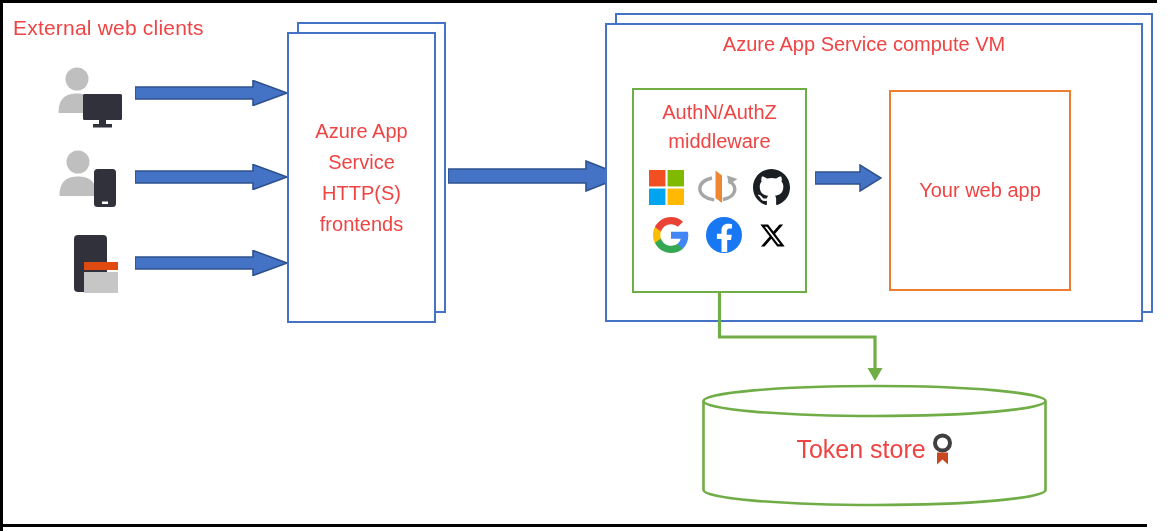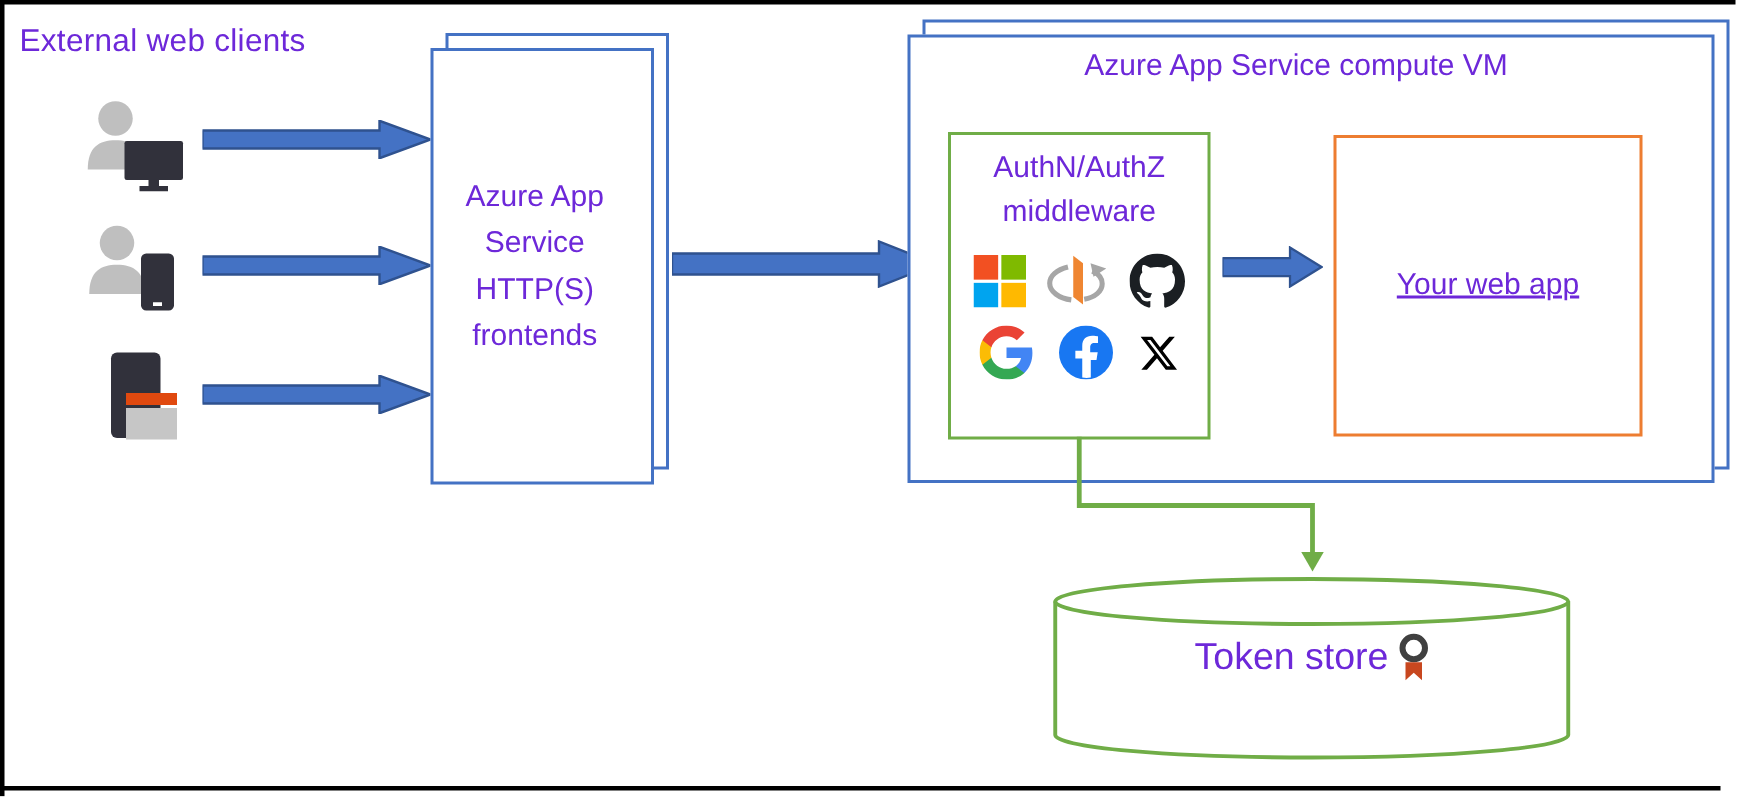--- a/index.html
+++ b/index.html
@@ -1,45 +1,45 @@
 <!DOCTYPE html>
 <html><head>
 <meta charset="utf-8">
 <style>
   html,body{margin:0;padding:0;background:#fff;}
   #canvas{
     position:relative;width:1173px;height:531px;background:#ffffff;
-    font-family:"Liberation Sans",sans-serif;color:#6d28d9;overflow:hidden;
+    font-family:"Liberation Sans",sans-serif;color:#ef4444;overflow:hidden;
   }
   .abs{position:absolute;}
   
   .border-top{left:0;top:0;width:1157px;height:3px;background:#000;}
   .border-left{left:0;top:0;width:3px;height:531px;background:#000;}
   .border-bottom{left:0;top:524px;width:1147px;height:3px;background:#000;}
   .title-ext{left:13px;top:16px;font-size:21px;letter-spacing:.2px;}
   
   .bluebox{border:2px solid #4472C4;background:#fff;box-sizing:border-box;}
   .frontends-back{left:297px;top:22px;width:149px;height:291px;}
-  .frontends-front{left:287px;top:32px;width:149px;height:291px;display:flex;align-items:center;}
+  .frontends-front{left:287px;top:32px;width:149px;height:291px;display:flex;align-items:center;justify-content:center;}
   .frontends-text{width:135px;text-align:center;font-size:20px;line-height:31px;}
   .vm-back{left:615px;top:13px;width:538px;height:300px;}
   .vm-front{left:605px;top:23px;width:538px;height:299px;}
   .vm-title{left:605px;top:33px;width:518px;text-align:center;font-size:20px;}
   
   .authn-box{left:632px;top:88px;width:175px;height:205px;border:2px solid #70AD47;background:#fff;box-sizing:border-box;text-align:center;}
   .authn-title{margin-top:8px;font-size:20px;line-height:29px;}
   .authn-sub{margin-top:3px;font-size:15px;}
   .prov-row{display:flex;justify-content:center;align-items:center;}
   .prov-row1{margin-top:12px;gap:14px;}
   .prov-row2{margin-top:11px;gap:17px;}
   
-  .webapp-box{left:889px;top:90px;width:206px;height:201px;border:2px solid #ED7D31;background:#fff;box-sizing:border-box;display:flex;align-items:center;justify-content:center;font-size:20px;text-decoration:underline;}
+  .webapp-box{left:889px;top:90px;width:182px;height:201px;border:2px solid #ED7D31;background:#fff;box-sizing:border-box;display:flex;align-items:center;justify-content:center;font-size:20px;}
   
   .tokenstore{left:701px;top:384px;width:347px;height:124px;}
-  .token-line1{left:701px;top:422px;width:347px;text-align:center;font-size:25px;display:flex;align-items:center;justify-content:center;gap:6px;}
+  .token-line1{left:701px;top:433px;width:347px;text-align:center;font-size:25px;display:flex;align-items:center;justify-content:center;gap:6px;}
   .token-line2{left:701px;top:458px;width:347px;text-align:center;font-size:19px;}
   svg{display:block;}
 </style>
 </head>
 <body>
 
 <div id="canvas">
 
   <div class="abs border-top"></div>
   <div class="abs border-left"></div>

